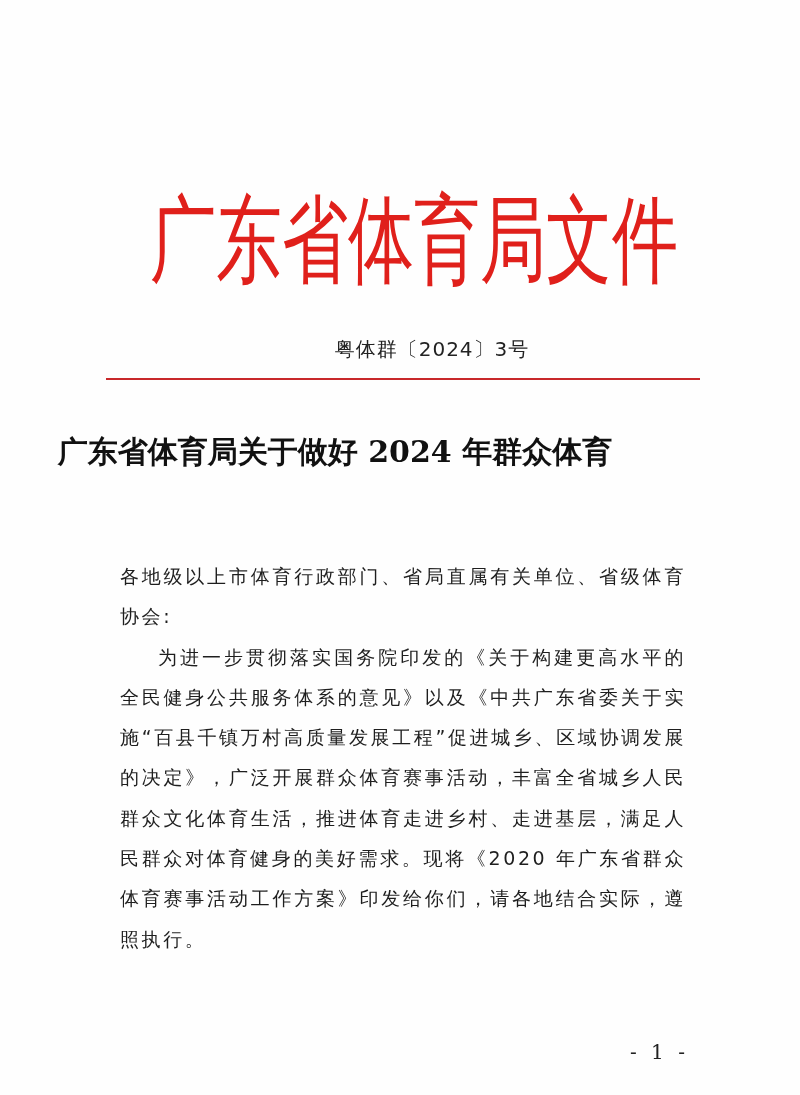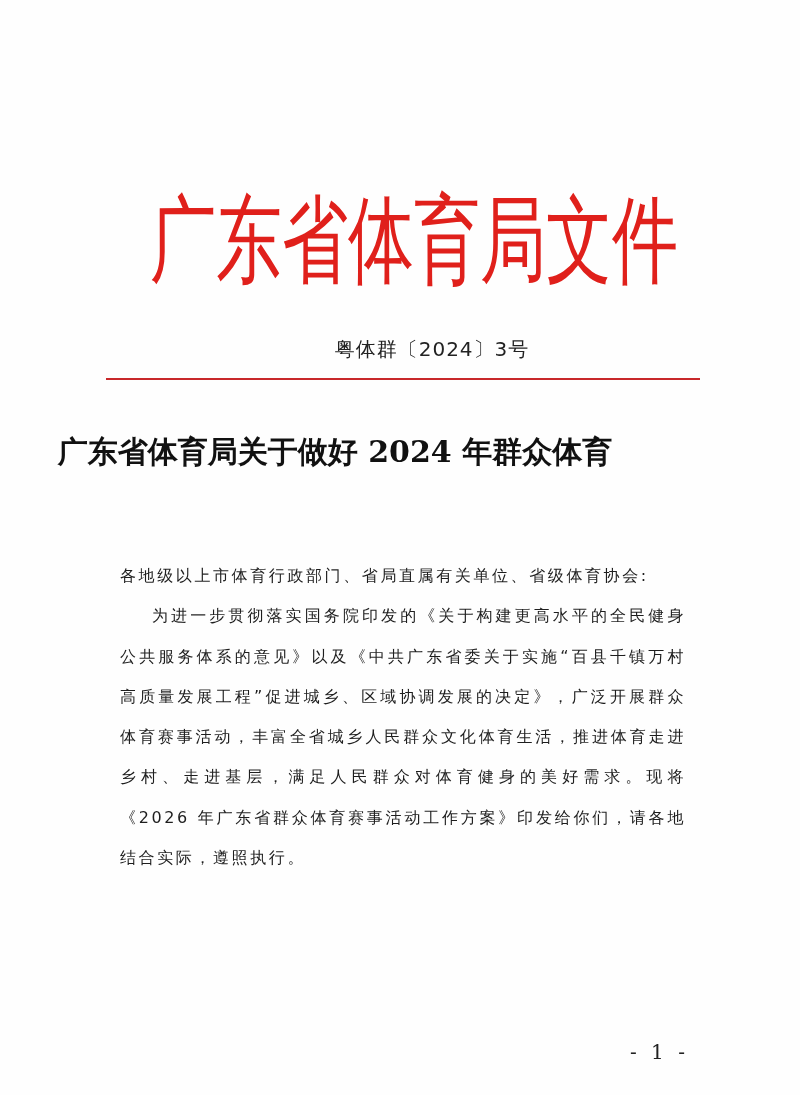--- a/index.html
+++ b/index.html
@@ -74,21 +74,21 @@
       line-height: 60px;
       color: #111;
     }
     .title .line { display: block; }
     .body {
       position: absolute;
       left: 120px;
       top: 556px;
       width: 566px;
       font-family: "DejaVu Sans", "Liberation Sans", sans-serif;
-      font-size: 16px;
+      font-size: 19px;
       line-height: 40.3px;
       color: #1e1e1e;
       letter-spacing: 2.6px;
       text-align: justify;
     }
     .body p {
       margin: 0;
     }
     .body .indent {
       text-indent: 2em;
@@ -122,18 +122,18 @@
   <div class="doc-number">粤体群〔2024〕3号</div>
 
   <div class="red-rule"></div>
 
   <div class="title">
     <span class="line">广东省体育局关于做好 2024 年群众体育</span>
   </div>
 
   <div class="body">
     <p>各地级以上市体育行政部门、省局直属有关单位、省级体育协会:</p>
-    <p class="indent">为进一步贯彻落实国务院印发的《关于构建更高水平的全民健身公共服务体系的意见》以及《中共广东省委关于实施“百县千镇万村高质量发展工程”促进城乡、区域协调发展的决定》，广泛开展群众体育赛事活动，丰富全省城乡人民群众文化体育生活，推进体育走进乡村、走进基层，满足人民群众对体育健身的美好需求。现将《2026 年广东省群众体育赛事活动工作方案》印发给你们，请各地结合实际，遵照执行。</p>
+    <p class="indent">为进一步贯彻落实国务院印发的《关于构建更高水平的全民健身公共服务体系的意见》以及《中共广东省委关于实施“百县千镇万村高质量发展工程”促进城乡、区域协调发展的决定》，广泛开展群众体育赛事活动，丰富全省城乡人民群众文化体育生活，推进体育走进乡村、走进基层，满足人民群众对体育健身的美好需求。现将《2020 年广东省群众体育赛事活动工作方案》印发给你们，请各地结合实际，遵照执行。</p>
   </div>
 
   <div class="page-number">- 1 -</div>
 
 </div>
 
 </body></html>

